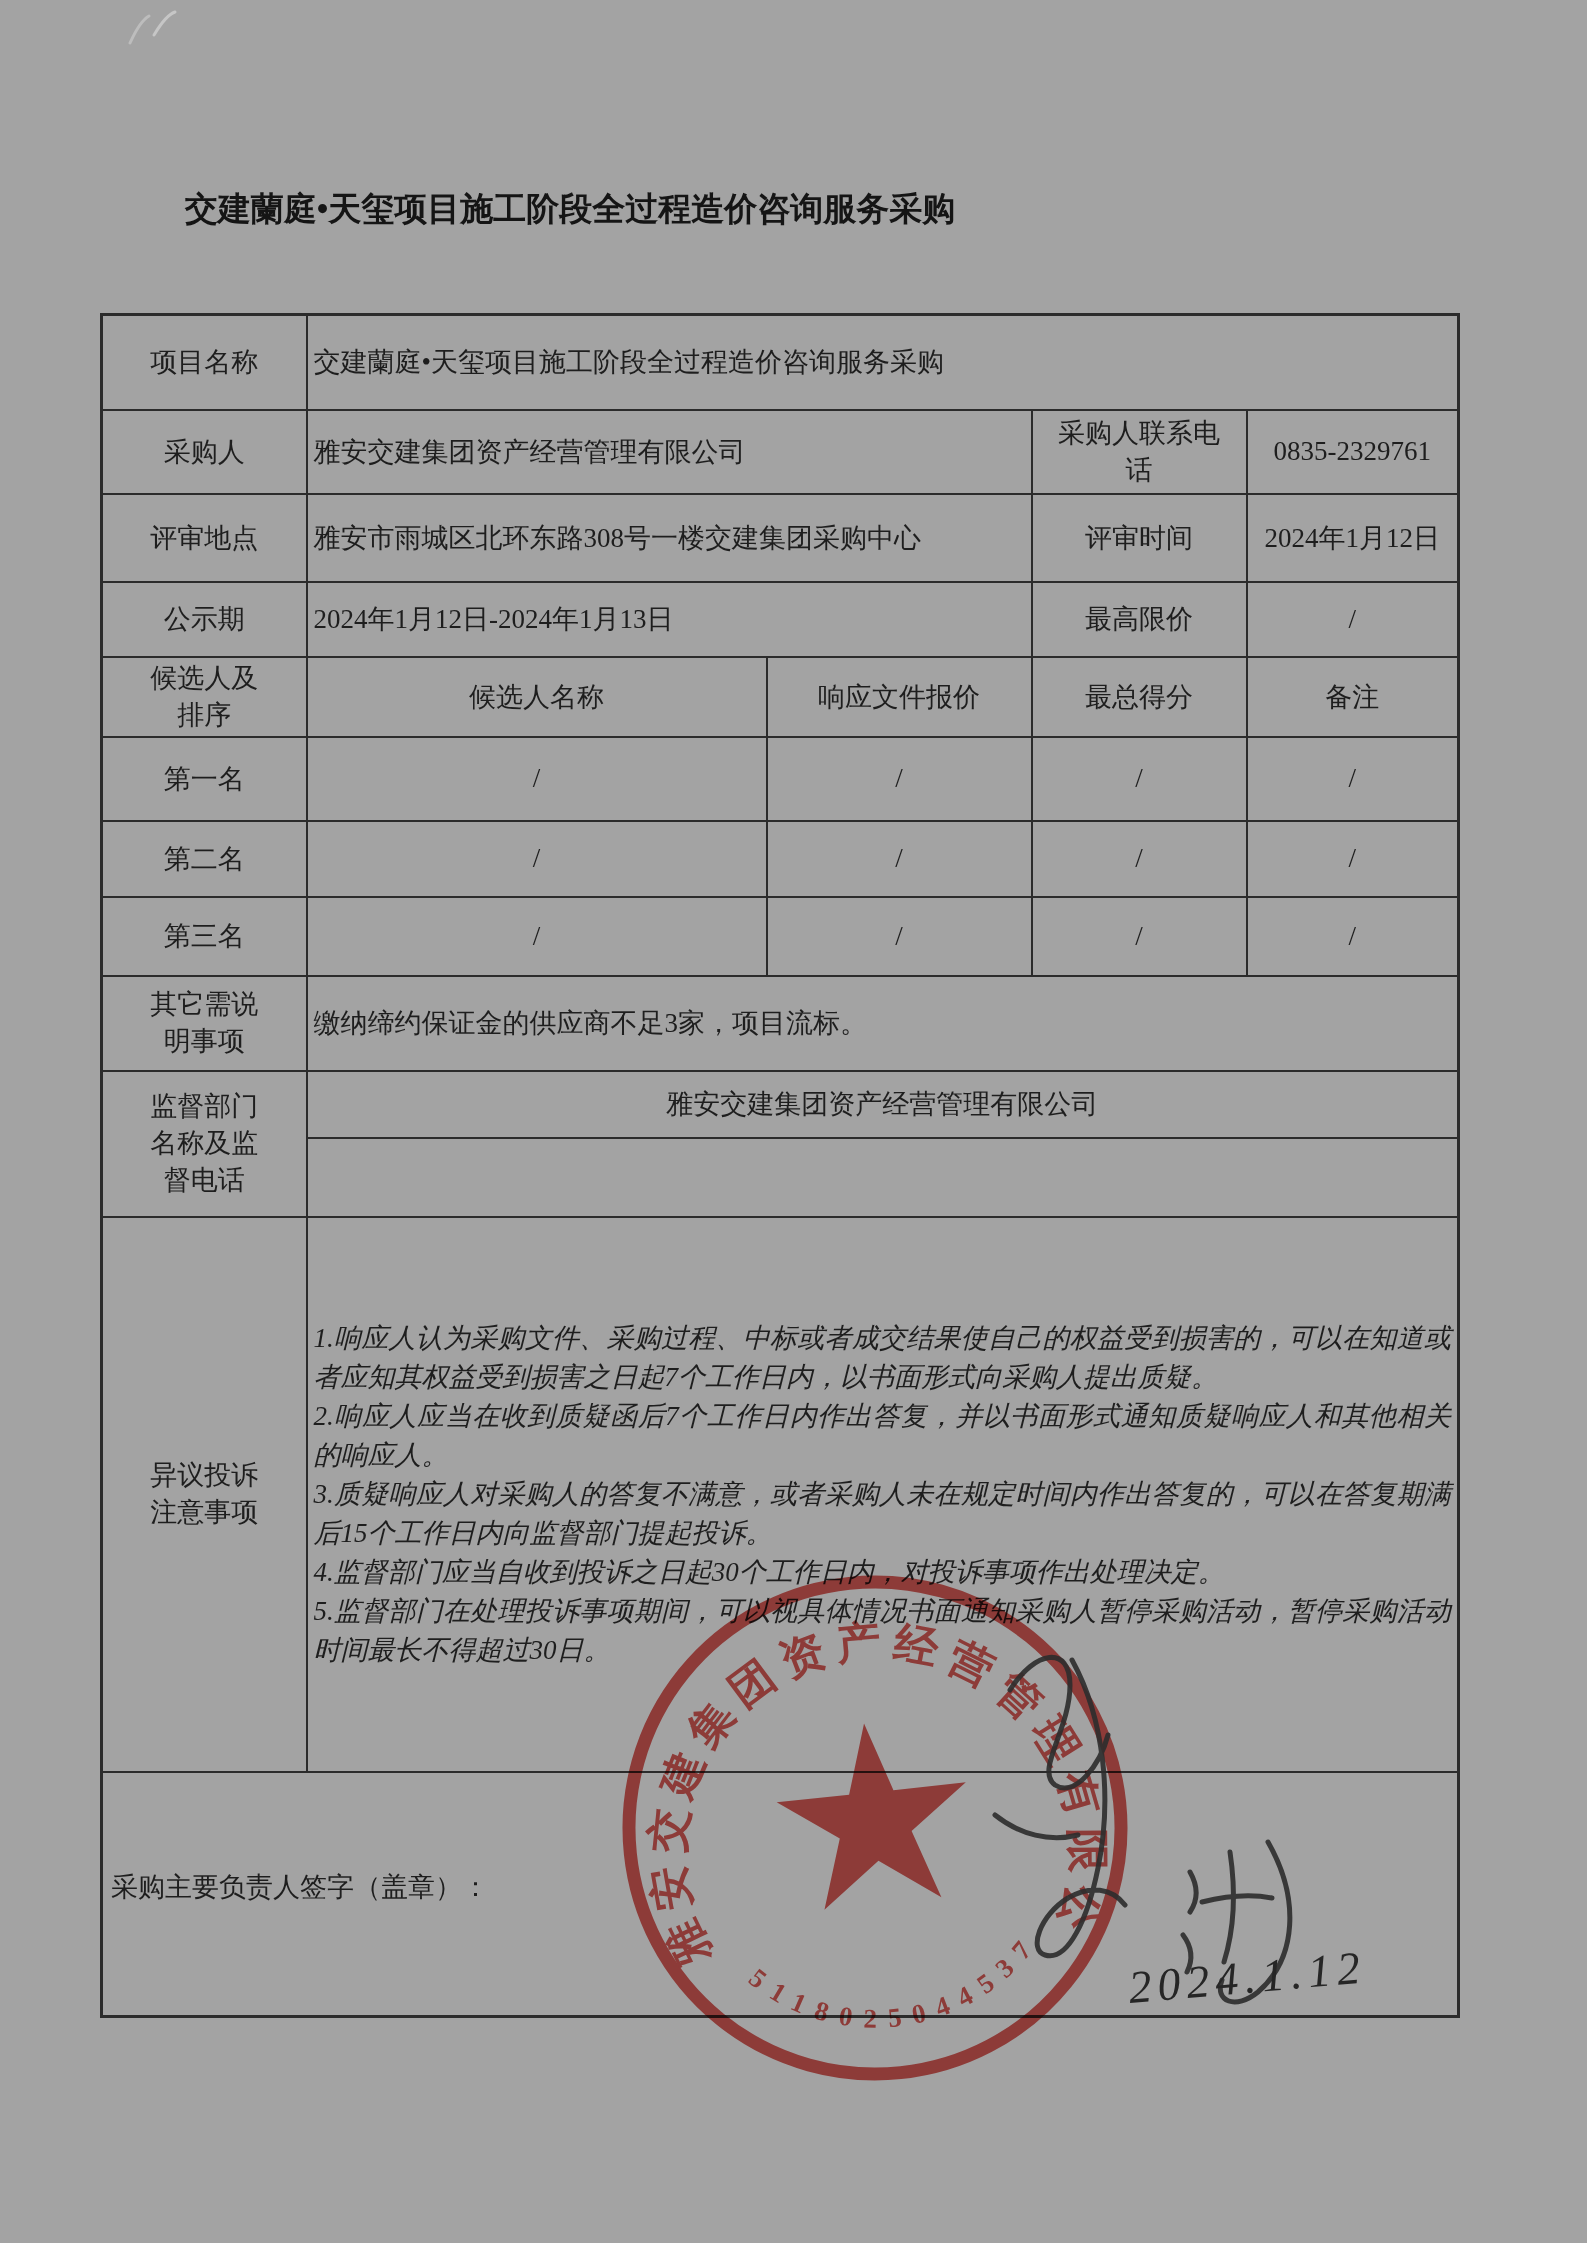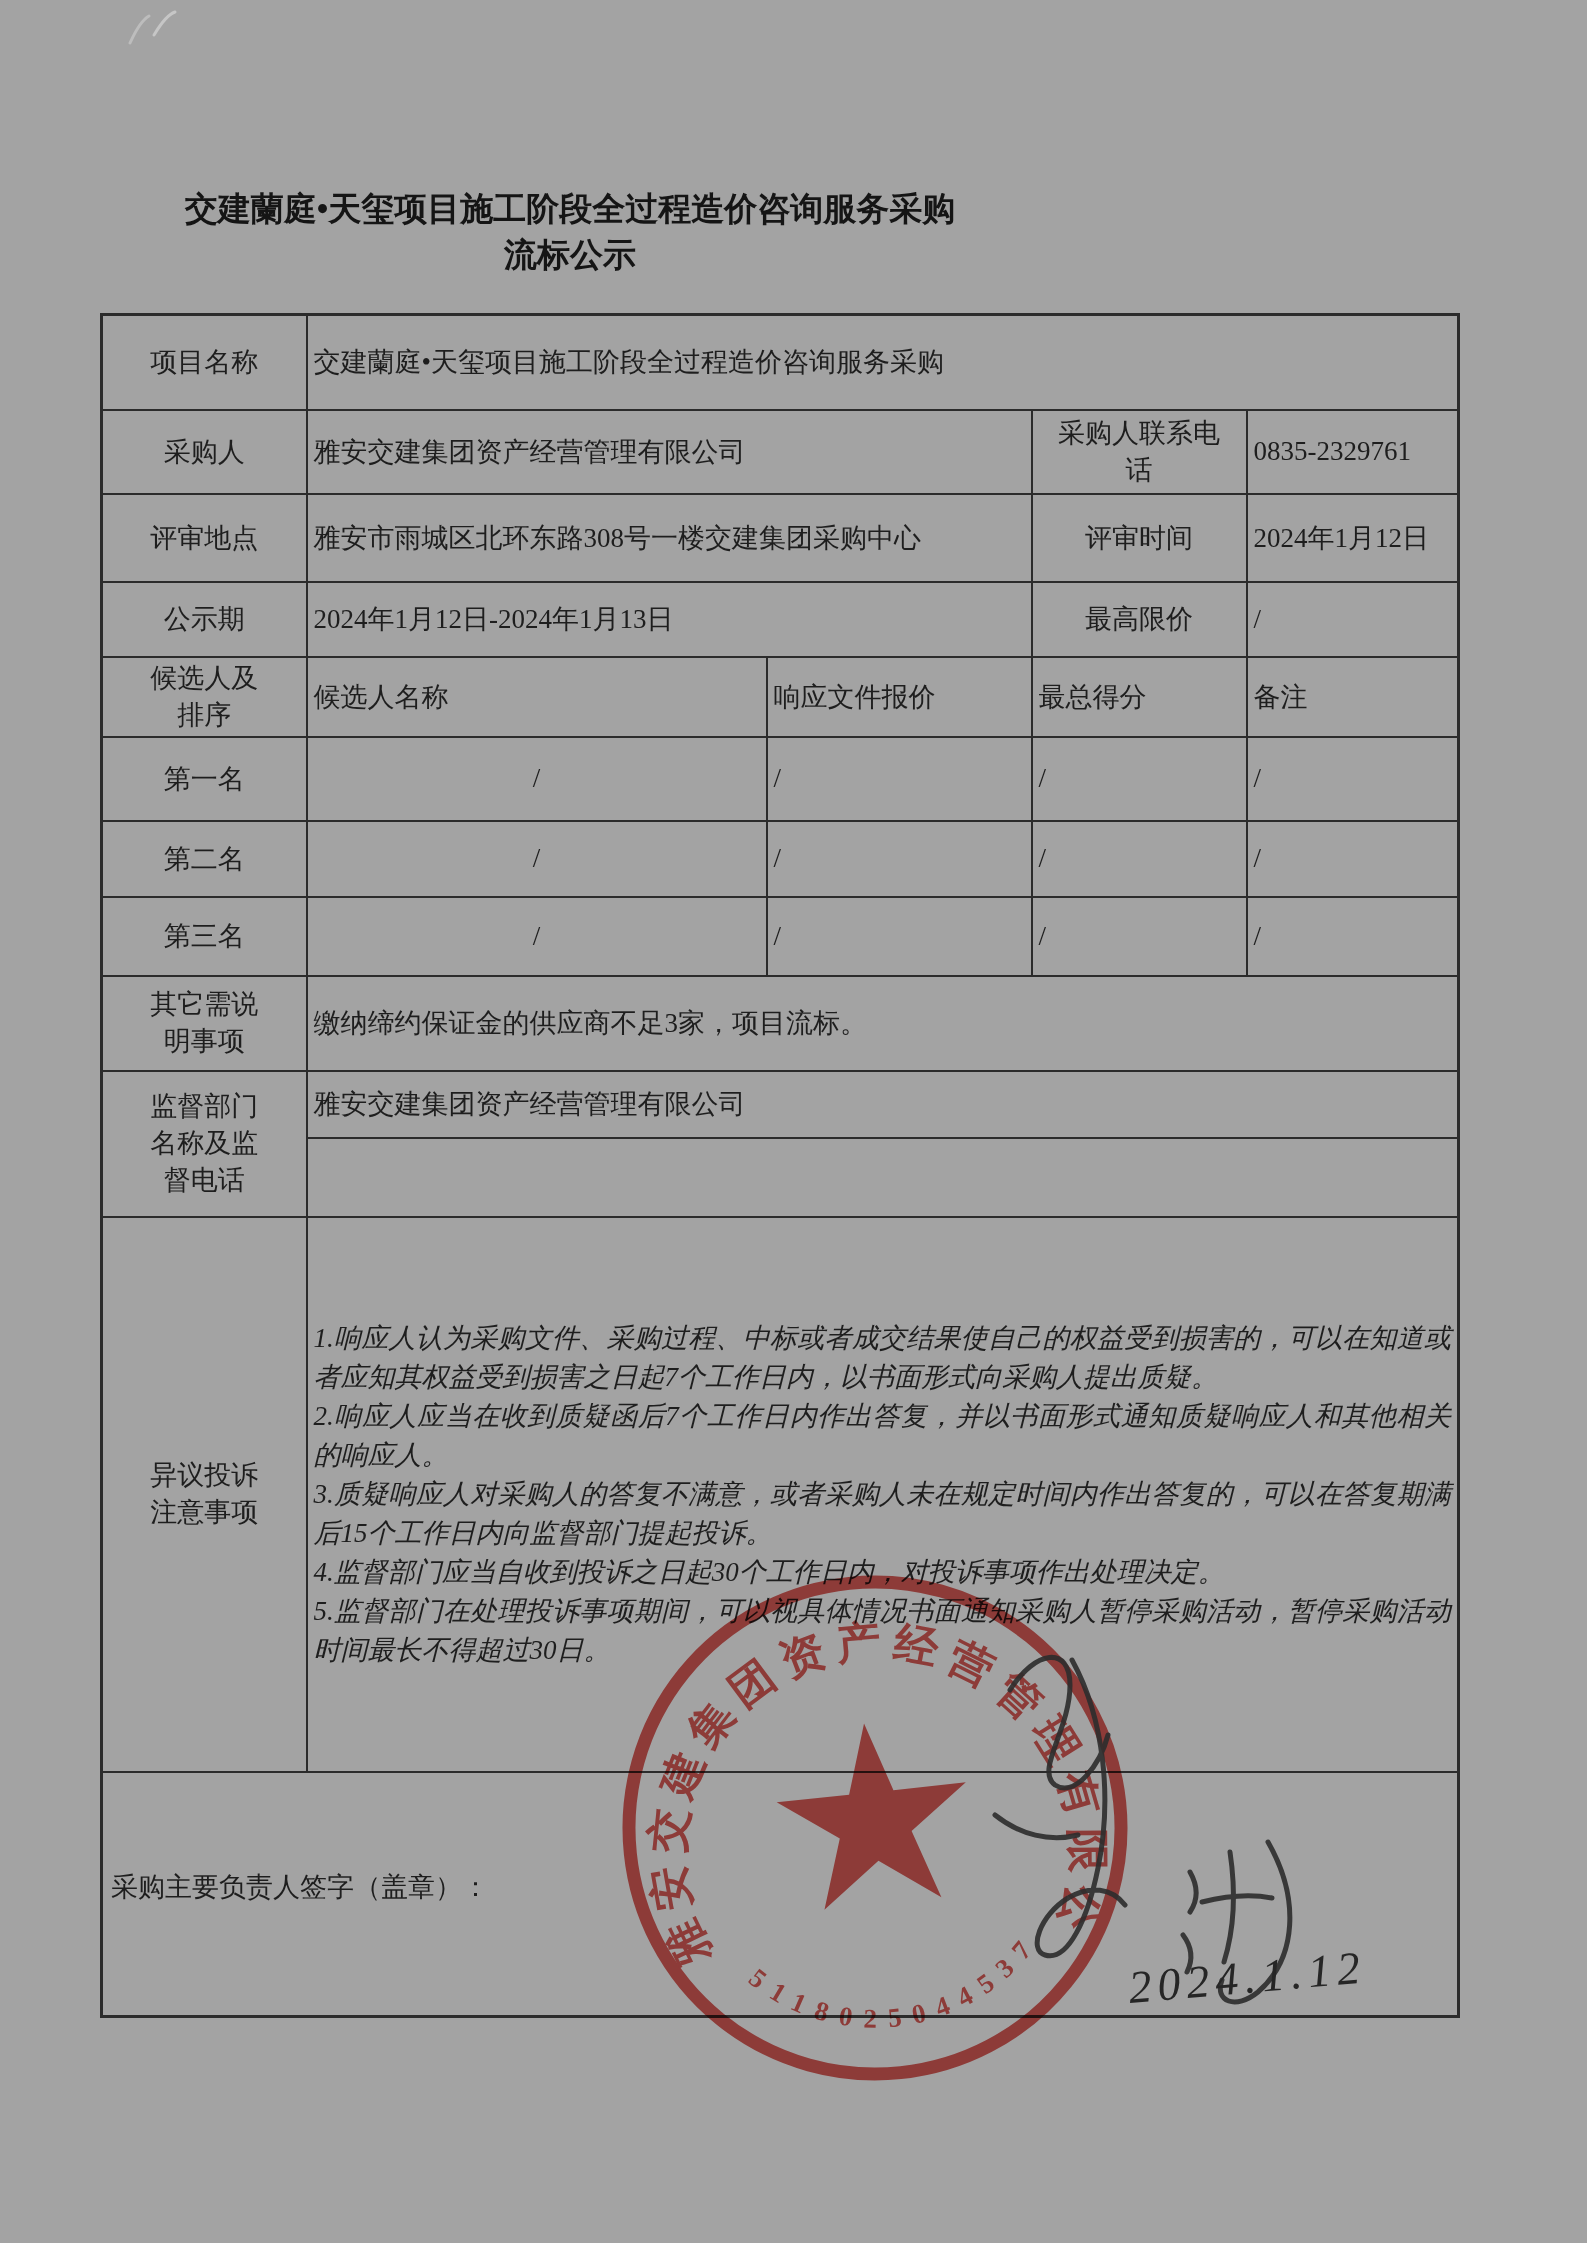--- a/index.html
+++ b/index.html
@@ -24,21 +24,21 @@
   }
   table.main td{
     border:2px solid #2b2b2b;
     padding:2px 6px;
     vertical-align:middle;
     overflow:hidden;
   }
   .lab{text-align:center;padding-left:8px;}
   .labc{text-align:center;}
   .val{text-align:left;padding-left:12px;}
-  .c{text-align:left;}
+  .c{text-align:center;}
   .pre{white-space:pre-line;line-height:37px;border-radius:8px;}
   .obj-cell{padding:10px 14px 10px 12px;font-style:italic;}
   .obj-cell p{margin:0;line-height:39px;text-align:justify;}
   .sig-cell{position:relative;}
   .sig-label{position:absolute;left:8px;top:68px;font-size:27px;white-space:nowrap;margin-top:28px;}
   .stamp-svg{position:absolute;left:605px;top:1558px;mix-blend-mode:multiply;opacity:0.9;}
   .ink-svg{position:absolute;left:950px;top:1600px;}
   .marks-svg{position:absolute;left:110px;top:5px;}
   .hand-date{
     position:absolute;left:1128px;top:1948px;width:300px;
@@ -51,21 +51,20 @@
 
 <div class="page">
 
   <svg class="marks-svg" width="90" height="50" viewBox="0 0 90 50">
     <path d="M 20 38 q 10 -22 19 -27" stroke="#bdbdbd" stroke-width="3" fill="none" stroke-linecap="round"></path>
     <path d="M 44 30 q 12 -20 21 -23" stroke="#c6c6c6" stroke-width="3" fill="none" stroke-linecap="round"></path>
   </svg>
 
   <div class="title-block">
     <div>交建蘭庭•天玺项目施工阶段全过程造价咨询服务采购</div>
-    <div>流标公示</div>
   </div>
 
   <table class="main">
     <colgroup>
       <col style="width:205px">
         <col style="width:460px">
         <col style="width:265px">
       <col style="width:215px">
         <col style="width:212px">
     </colgroup>

